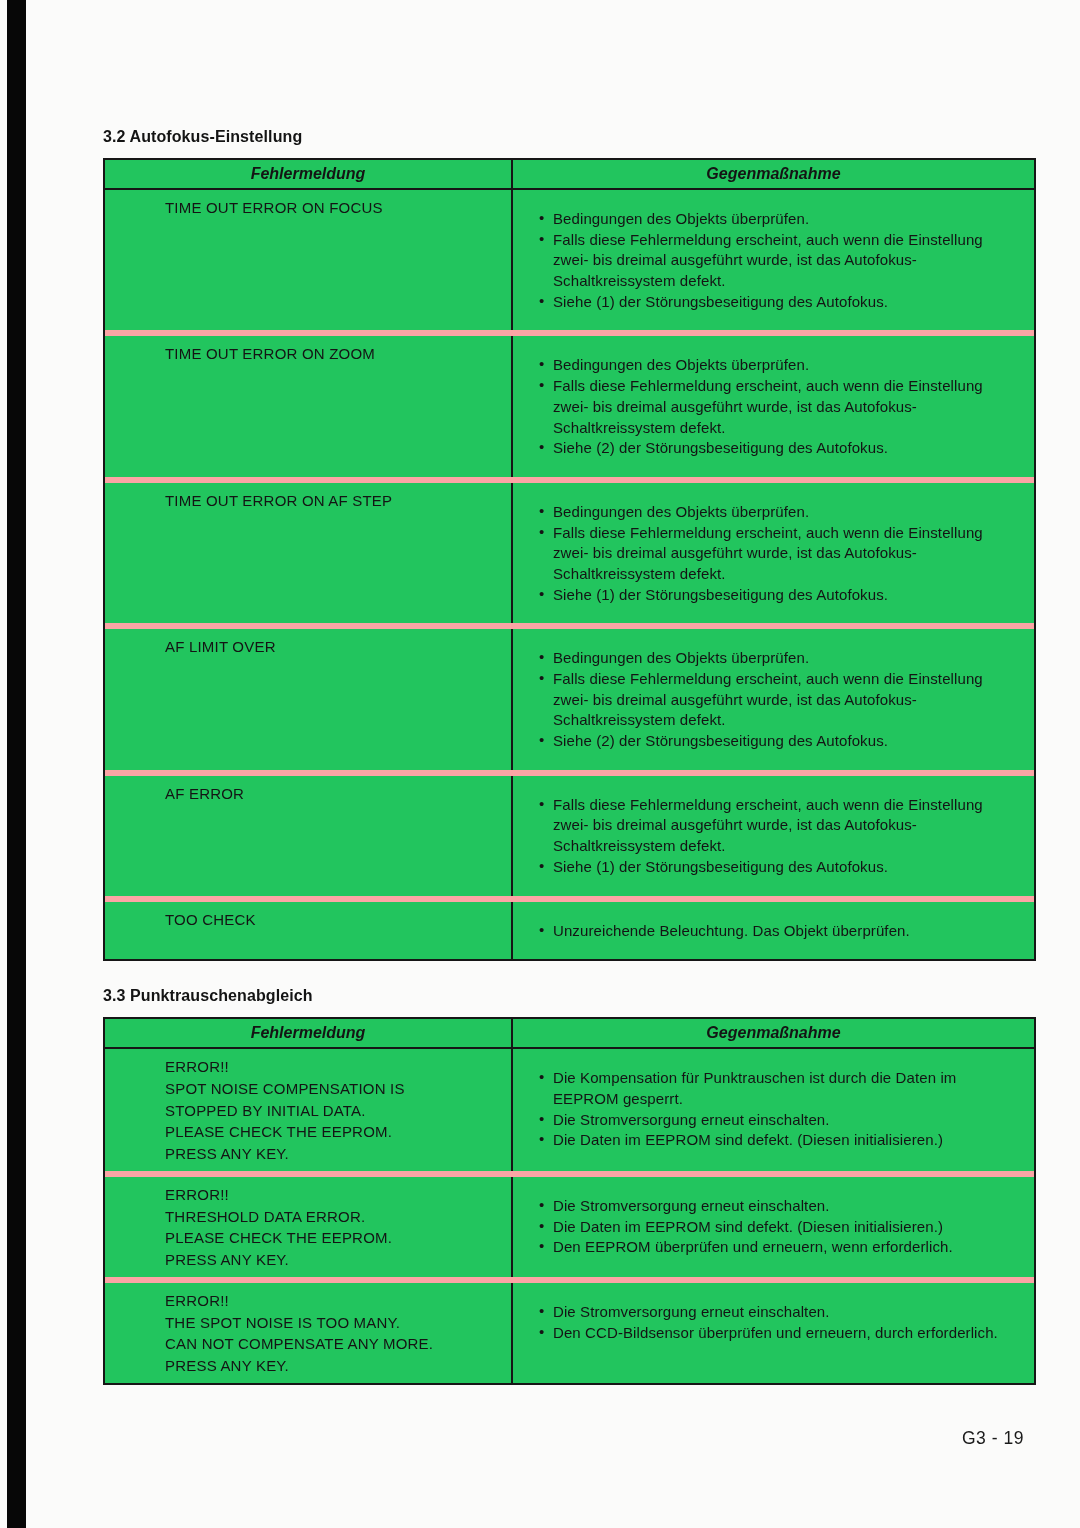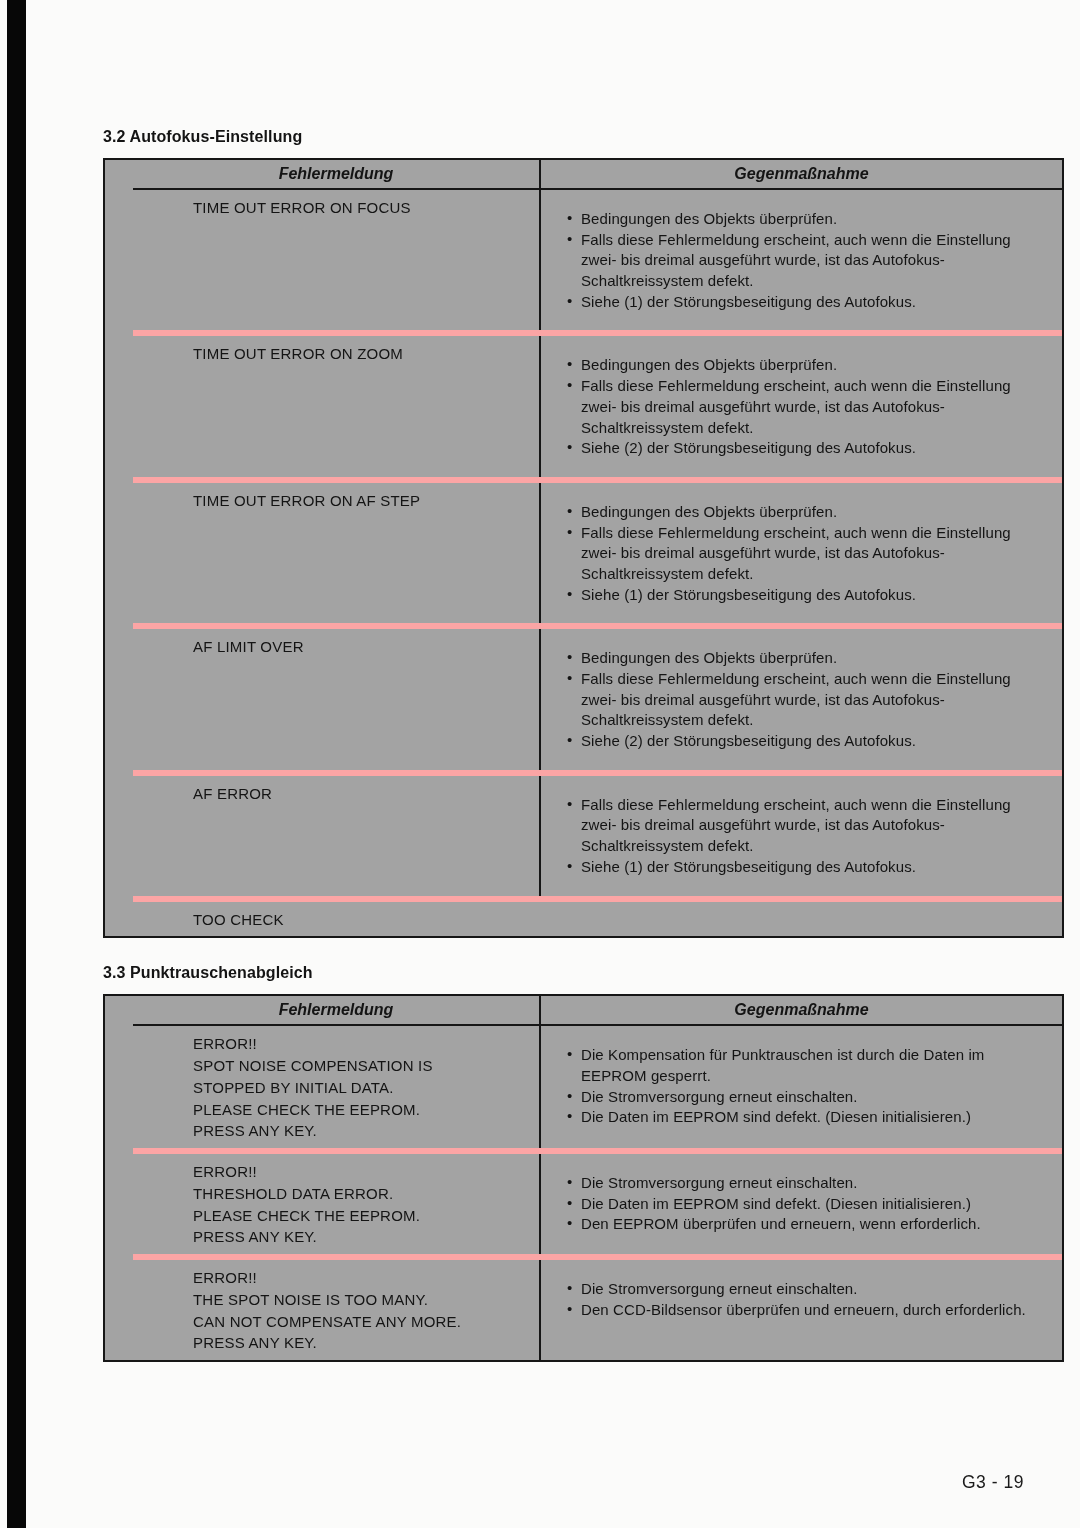--- a/index.html
+++ b/index.html
@@ -27,22 +27,21 @@
   .sec-heading {
     font-weight: bold;
     font-size: 16px;
     margin: 0 0 12px 0;
     letter-spacing: 0.1px;
   }
   .sec-heading.second { margin-top: 26px; }
   .tbl {
     width: 929px;
     border: 2px solid #161616;
-    background: #a3a3a3;
-    padding-left: 28px;
+    background: #22c55e;
   }
   .thead {
     display: grid;
     grid-template-columns: 406px 1fr;
     border-bottom: 2px solid #161616;
   }
   .th {
     text-align: center;
     font-weight: bold;
     font-style: italic;
@@ -87,21 +86,20 @@
     top: -1px;
     font-size: 15px;
   }
   .page-number {
     position: absolute;
     left: 962px;
     top: 1428px;
     font-size: 17.5px;
     letter-spacing: 0.5px;
     color: #1a1a1a;
-    margin-top: 44px;
   }
 </style>
 </head>
 <body>
 
 <div class="scan-bar"></div>
 
 <div class="content">
 
   <h3 class="sec-heading">3.2 Autofokus-Einstellung</h3>
@@ -172,20 +170,25 @@
         <ul class="bullets">
           <li>Falls diese Fehlermeldung erscheint, auch wenn die Einstellung zwei- bis dreimal ausgeführt wurde, ist das Autofokus-Schaltkreissystem defekt.</li>
           <li>Siehe (1) der Störungsbeseitigung des Autofokus.</li>
         </ul>
       </div>
     </div>
 
     <div class="trow">
       <div class="cell-left">
         <div class="err">TOO CHECK</div>
+      </div>
+      <div class="cell-right">
+        <ul class="bullets">
+          <li>Unzureichende Beleuchtung. Das Objekt überprüfen.</li>
+        </ul>
       </div>
     </div>
   </div>
 
   <h3 class="sec-heading second">3.3 Punktrauschenabgleich</h3>
 
   <div class="tbl">
     <div class="thead">
       <div class="th">Fehlermeldung</div>
       <div class="th right-col">Gegenmaßnahme</div>

